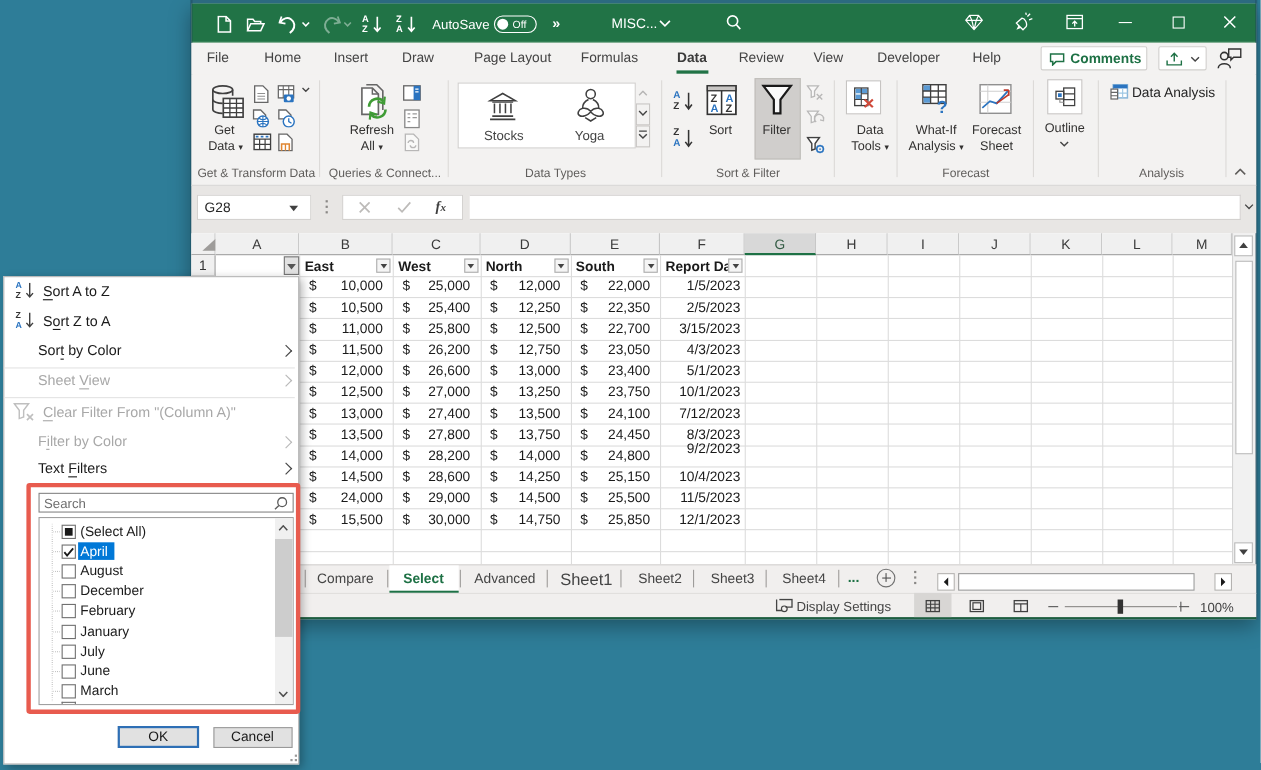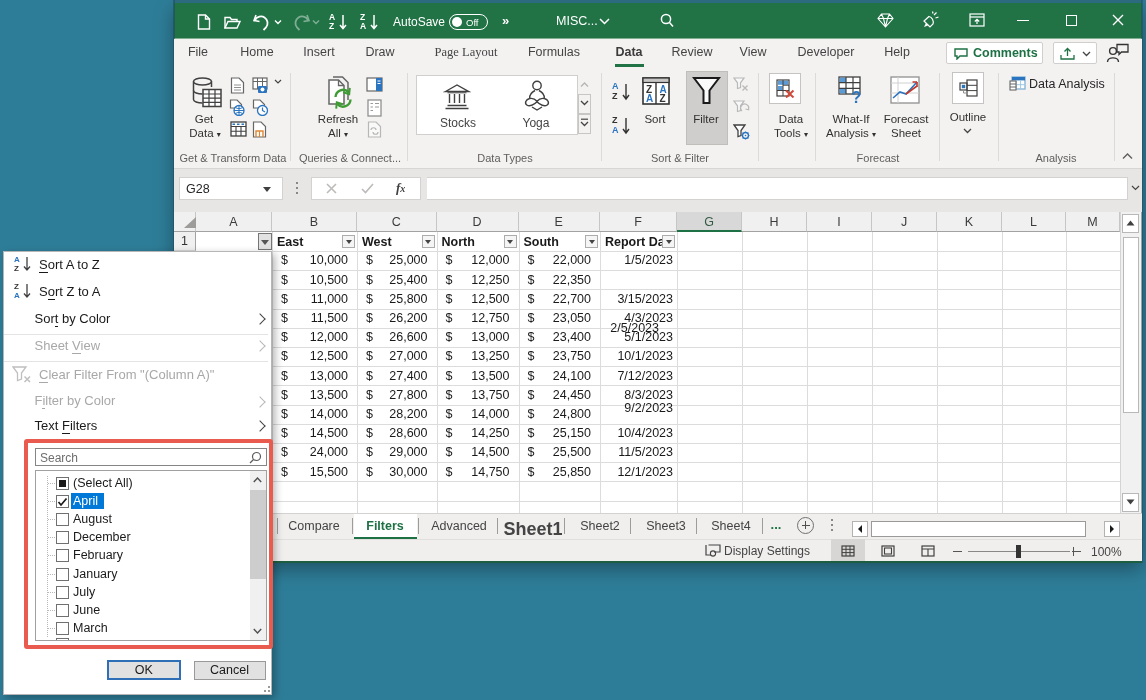--- a/index.html
+++ b/index.html
@@ -103,21 +103,21 @@
 <div class="ab" style="left:1017px;top:19.5px;width:12px;height:1.6px;background:#fff;"></div>
 <div class="ab" style="left:1066px;top:15px;width:9px;height:9px;border:1.4px solid #fff;"></div>
 <svg class="ab" style="left:1112px;top:14px" width="12" height="12" viewBox="0 0 12 12">
     <path d="M1 1 L11 11 M11 1 L1 11" stroke="#fff" stroke-width="1.4"></path>
   </svg>
 <div class="ab" id="tabrow"></div>
 <div class="rtab" style="left:198px;">File</div>
 <div class="rtab" style="left:257px;">Home</div>
 <div class="rtab" style="left:319px;">Insert</div>
 <div class="rtab" style="left:380px;">Draw</div>
-<div class="rtab" style="left:466px;font-family:Liberation Serif, serif;">Page Layout</div>
+<div class="rtab" style="left:466px;">Page Layout</div>
 <div class="rtab" style="left:554px;">Formulas</div>
 <div class="rtab" style="left:629px;color:#3b3b3b;font-weight:bold;">Data</div>
 <div class="ab" style="left:614.5px;top:63.8px;width:29.5px;height:2.8px;background:#217346;"></div>
 <div class="rtab" style="left:692px;">Review</div>
 <div class="rtab" style="left:753px;">View</div>
 <div class="rtab" style="left:826px;">Developer</div>
 <div class="rtab" style="left:897px;">Help</div>
 <div class="ab" style="left:946px;top:42px;width:97px;height:22px;background:#fff;border:1px solid #d1cfcd;border-radius:2px;box-sizing:border-box;">
 <svg class="ab" style="left:7px;top:5px" width="14" height="12" viewBox="0 0 14 12">
       <path d="M1 1 H13 V8 H6 L3 11 V8 H1 Z" fill="none" stroke="#1e7145" stroke-width="1.4"></path>
@@ -428,21 +428,21 @@
 <div class="num" style="left:538.5px;top:251.3px;width:52.5px;">22,000</div>
 <div class="num" style="left:606px;top:251.3px;width:67px;">1/5/2023</div>
 <div class="dollar" style="left:281px;top:270.5px;">$</div>
 <div class="num" style="left:292px;top:270.5px;width:56px;">10,500</div>
 <div class="dollar" style="left:366px;top:270.5px;">$</div>
 <div class="num" style="left:377px;top:270.5px;width:50.5px;">25,400</div>
 <div class="dollar" style="left:445.5px;top:270.5px;">$</div>
 <div class="num" style="left:456.5px;top:270.5px;width:53.0px;">12,250</div>
 <div class="dollar" style="left:527.5px;top:270.5px;">$</div>
 <div class="num" style="left:538.5px;top:270.5px;width:52.5px;">22,350</div>
-<div class="num" style="left:592px;top:270.5px;width:67px;margin-top:48px;">2/5/2023</div>
+<div class="num" style="left:606px;top:270.5px;width:67px;">2/5/2023</div>
 <div class="dollar" style="left:281px;top:289.7px;">$</div>
 <div class="num" style="left:292px;top:289.7px;width:56px;">11,000</div>
 <div class="dollar" style="left:366px;top:289.7px;">$</div>
 <div class="num" style="left:377px;top:289.7px;width:50.5px;">25,800</div>
 <div class="dollar" style="left:445.5px;top:289.7px;">$</div>
 <div class="num" style="left:456.5px;top:289.7px;width:53.0px;">12,500</div>
 <div class="dollar" style="left:527.5px;top:289.7px;">$</div>
 <div class="num" style="left:538.5px;top:289.7px;width:52.5px;">22,700</div>
 <div class="num" style="left:606px;top:289.7px;width:67px;">3/15/2023</div>
 <div class="dollar" style="left:281px;top:308.90000000000003px;">$</div>
@@ -533,23 +533,23 @@
   </svg>
 <div class="ab" style="left:1122.5px;top:237px;width:16px;height:176px;background:#fff;border:1px solid #b8b8b8;box-sizing:border-box;"></div>
 <div class="ab" style="left:1121.5px;top:492.5px;width:17.5px;height:19px;background:#fff;border:1px solid #b8b8b8;box-sizing:border-box;"></div>
 <svg class="ab" style="left:1125px;top:498px" width="11" height="8" viewBox="0 0 11 8">
     <path d="M1.5 1.5 L5.5 6.5 L9.5 1.5 Z" fill="#404040"></path>
   </svg>
 
 <div class="ab" style="left:174px;top:513px;width:968px;height:26px;background:#f1efee;border-top:1px solid #d4d2d0;box-sizing:border-box;"></div>
 <div class="ab" style="left:354px;top:514px;width:63px;height:25px;background:#fff;border-bottom:2.5px solid #1e7145;box-sizing:border-box;"></div>
 <div class="tx" style="left:314px;top:519px;font-size:12.5px;color:#444;transform:translateX(-50%);">Compare</div>
-<div class="tx" style="left:385px;top:519px;font-size:12.5px;color:#1e7145;font-weight:bold;transform:translateX(-50%);">Filters</div>
+<div class="tx" style="left:385px;top:519px;font-size:12.5px;color:#1e7145;font-weight:bold;transform:translateX(-50%);">Select</div>
 <div class="tx" style="left:459px;top:519px;font-size:12.5px;color:#444;transform:translateX(-50%);">Advanced</div>
-<div class="tx" style="left:533px;top:519px;font-size:18px;color:#444;transform:translateX(-50%);font-weight:bold;">Sheet1</div>
+<div class="tx" style="left:533px;top:519px;font-size:15px;color:#444;transform:translateX(-50%);">Sheet1</div>
 <div class="tx" style="left:600px;top:519px;font-size:12.5px;color:#444;transform:translateX(-50%);">Sheet2</div>
 <div class="tx" style="left:666px;top:519px;font-size:12.5px;color:#444;transform:translateX(-50%);">Sheet3</div>
 <div class="tx" style="left:731px;top:519px;font-size:12.5px;color:#444;transform:translateX(-50%);">Sheet4</div>
 <div class="tx" style="left:776px;top:517px;font-size:13px;color:#1e7145;font-weight:bold;transform:translateX(-50%);">...</div>
 <div class="ab" style="left:277px;top:518px;width:1px;height:16px;background:#9e9c9a;"></div>
 <div class="ab" style="left:352px;top:518px;width:1px;height:16px;background:#9e9c9a;"></div>
 <div class="ab" style="left:418px;top:518px;width:1px;height:16px;background:#9e9c9a;"></div>
 <div class="ab" style="left:497px;top:518px;width:1px;height:16px;background:#9e9c9a;"></div>
 <div class="ab" style="left:564px;top:518px;width:1px;height:16px;background:#9e9c9a;"></div>
 <div class="ab" style="left:630px;top:518px;width:1px;height:16px;background:#9e9c9a;"></div>

